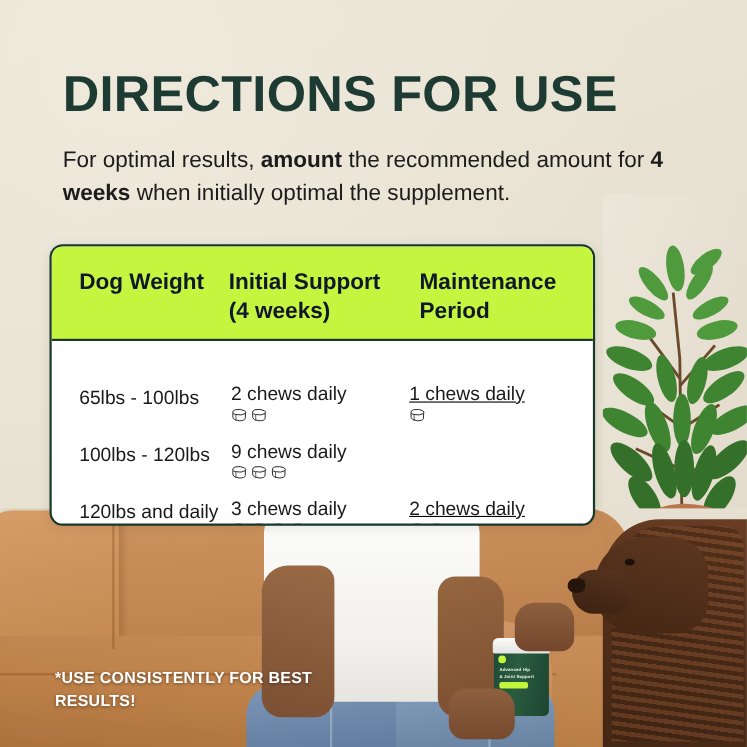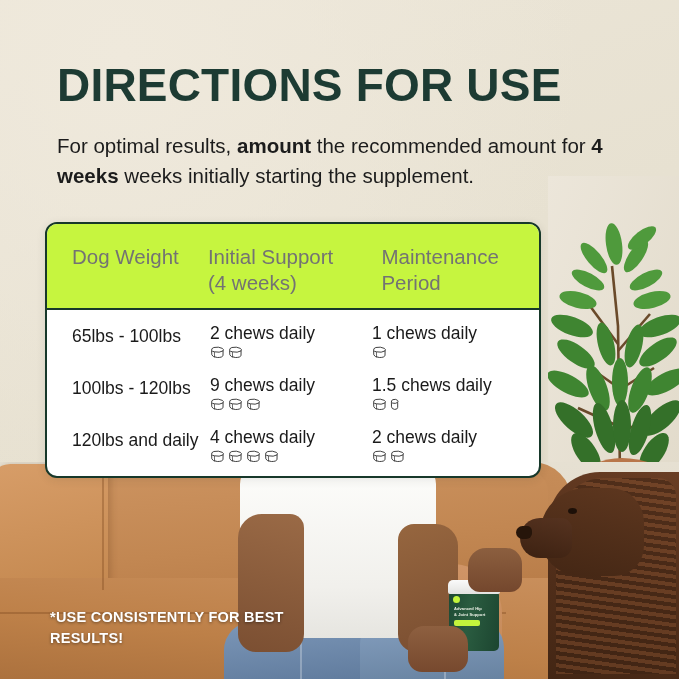--- a/index.html
+++ b/index.html
@@ -110,31 +110,31 @@
     position:absolute; left:45px; top:222px; width:496px; height:256px;
     border:2.5px solid #17382a; border-radius:12px;
     background:#ffffff; overflow:hidden;
     box-shadow:0 2px 10px rgba(40,40,30,.10);
   }
   #card-head{
     height:86px; background:#c6f53f;
     border-bottom:2.5px solid #17382a;
     display:flex; align-items:flex-start; padding-top:20px;
   }
-  .hcell{ font-size:20.5px; line-height:26px; font-weight:normal; color:#737373; }
+  .hcell{ font-size:20.5px; line-height:26px; font-weight:bold; color:#0f172a; }
   .c1{ width:163px; padding-left:25px; }
   .c2{ width:162px; }
   .c3{ width:160px;margin-left:14px; }
 
-  #card-body{ padding-top:12px; }
+  #card-body{ padding-top:12px;margin-top:25px; }
   .trow{ display:flex; align-items:flex-start; height:52px; }
   .cell{ font-size:17.5px; color:#1a1a1a; line-height:22px; }
   .cw{ width:163px; padding-left:25px; padding-top:3px; }
   .cd{ width:162px; }
-  .cm{ width:160px; }
+  .cm{ width:160px;text-decoration:underline; }
   .chews{ display:flex; gap:3px; margin-top:2px; }
 
   #disclaimer{
     position:absolute; left:50px; top:607px; width:240px;
     font-size:14.5px; font-weight:bold; line-height:21px;
     letter-spacing:.25px; color:#ffffff;
     text-shadow:0 1px 3px rgba(0,0,0,.45);
   }
 </style>
 </head>
@@ -227,21 +227,21 @@
   <div class="dog-body"></div>
   <div class="dog-mane"></div>
   <div class="dog-head"></div>
   <div class="dog-snout"></div>
   <div class="dog-nose"></div>
   <div class="dog-eye"></div>
 </div>
 
 <h1 id="headline">DIRECTIONS FOR USE</h1>
 
-<p id="subtitle"><span>For optimal results, </span><b>amount</b><span> the recommended amount for </span><b>4 weeks</b><span> weeks initially starting the supplement.</span></p>
+<p id="subtitle"><span>For optimal results, </span><b>amount</b><span> the recommended amount for </span><b>4 weeks</b><span> when initially optimal the supplement.</span></p>
 
 <div id="card">
   <div id="card-head">
     <div class="hcell c1">Dog Weight</div>
     <div class="hcell c2">
       <div>Initial Support</div>
       <div>(4 weeks)</div>
     </div>
     <div class="hcell c3">
       <div>Maintenance</div>
@@ -292,39 +292,25 @@
               <path d="M1.6 4.8 L1.8 8.8 Q2.2 11 7.4 11.5 Q12.6 11.6 13 9.3 L13.1 4.6"></path>
               <path d="M4.4 5.9 L4.6 11.4" stroke-width="0.7"></path>
             </svg>
             <svg width="15" height="14" viewBox="0 0 15 14" fill="none" stroke="#2b2b2b" stroke-width="0.9">
               <path d="M1.6 4.6 Q1.1 2.4 3.8 1.5 Q8.6 0.4 12.4 2.4 Q14.2 3.6 13 4.9 Q9.6 7 4.4 5.8 Q2 5.3 1.6 4.6 Z"></path>
               <path d="M1.6 4.8 L1.8 8.8 Q2.2 11 7.4 11.5 Q12.6 11.6 13 9.3 L13.1 4.6"></path>
               <path d="M4.4 5.9 L4.6 11.4" stroke-width="0.7"></path>
             </svg>
           </div>
         </div>
-        <div class="cm">
-          <div class="cell">1.5 chews daily</div>
-          <div class="chews">
-            <svg width="15" height="14" viewBox="0 0 15 14" fill="none" stroke="#2b2b2b" stroke-width="0.9">
-              <path d="M1.6 4.6 Q1.1 2.4 3.8 1.5 Q8.6 0.4 12.4 2.4 Q14.2 3.6 13 4.9 Q9.6 7 4.4 5.8 Q2 5.3 1.6 4.6 Z"></path>
-              <path d="M1.6 4.8 L1.8 8.8 Q2.2 11 7.4 11.5 Q12.6 11.6 13 9.3 L13.1 4.6"></path>
-              <path d="M4.4 5.9 L4.6 11.4" stroke-width="0.7"></path>
-            </svg>
-            <svg width="9" height="14" viewBox="0 0 9 14" fill="none" stroke="#2b2b2b" stroke-width="0.9">
-              <path d="M1.4 4.2 Q1 2.3 3 1.6 Q6 0.8 7.6 2.4 Q8.4 3.4 7.6 4.4 Q5.4 6 2.6 5.1 Q1.6 4.8 1.4 4.2 Z"></path>
-              <path d="M1.4 4.4 L1.5 8.8 Q1.7 11 4.6 11.4 Q7.4 11.6 7.7 9.4 L7.7 4.4"></path>
-            </svg>
-          </div>
-        </div>
       </div>
       <div class="trow">
         <div class="cell cw">120lbs and daily</div>
         <div class="cd">
-          <div class="cell">4 chews daily</div>
+          <div class="cell">3 chews daily</div>
           <div class="chews">
             <svg width="15" height="14" viewBox="0 0 15 14" fill="none" stroke="#2b2b2b" stroke-width="0.9">
               <path d="M1.6 4.6 Q1.1 2.4 3.8 1.5 Q8.6 0.4 12.4 2.4 Q14.2 3.6 13 4.9 Q9.6 7 4.4 5.8 Q2 5.3 1.6 4.6 Z"></path>
               <path d="M1.6 4.8 L1.8 8.8 Q2.2 11 7.4 11.5 Q12.6 11.6 13 9.3 L13.1 4.6"></path>
               <path d="M4.4 5.9 L4.6 11.4" stroke-width="0.7"></path>
             </svg>
             <svg width="15" height="14" viewBox="0 0 15 14" fill="none" stroke="#2b2b2b" stroke-width="0.9">
               <path d="M1.6 4.6 Q1.1 2.4 3.8 1.5 Q8.6 0.4 12.4 2.4 Q14.2 3.6 13 4.9 Q9.6 7 4.4 5.8 Q2 5.3 1.6 4.6 Z"></path>
               <path d="M1.6 4.8 L1.8 8.8 Q2.2 11 7.4 11.5 Q12.6 11.6 13 9.3 L13.1 4.6"></path>
               <path d="M4.4 5.9 L4.6 11.4" stroke-width="0.7"></path>

